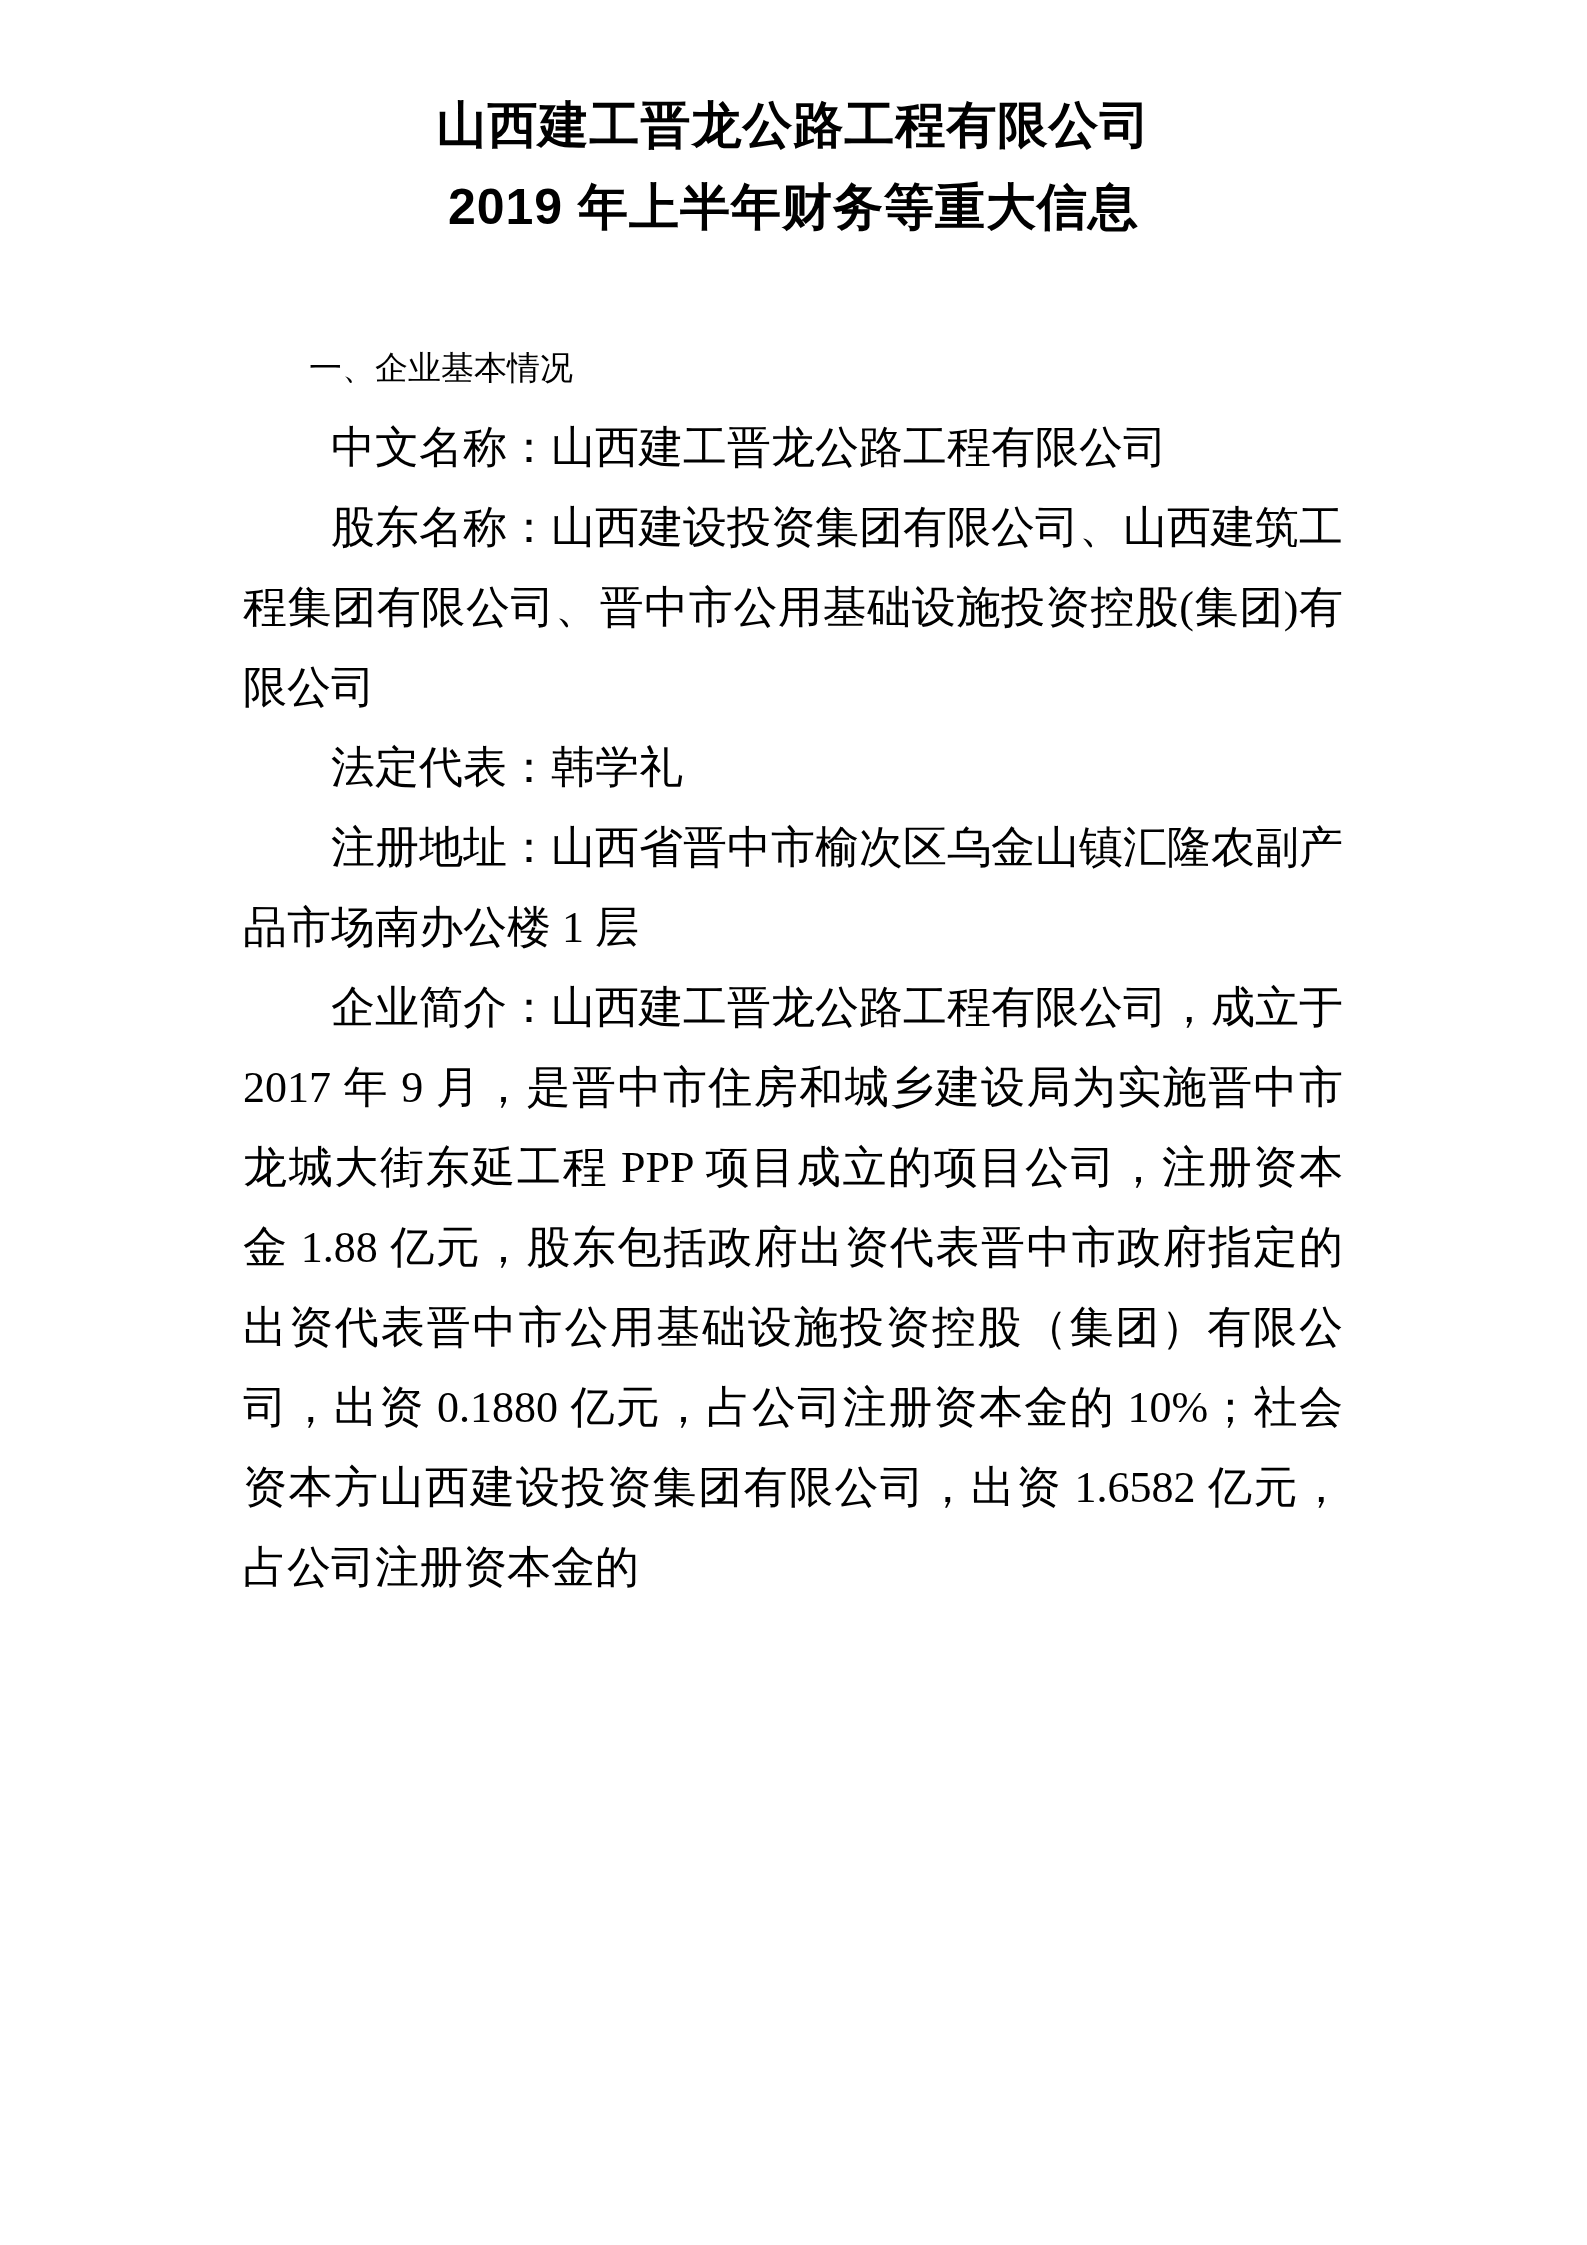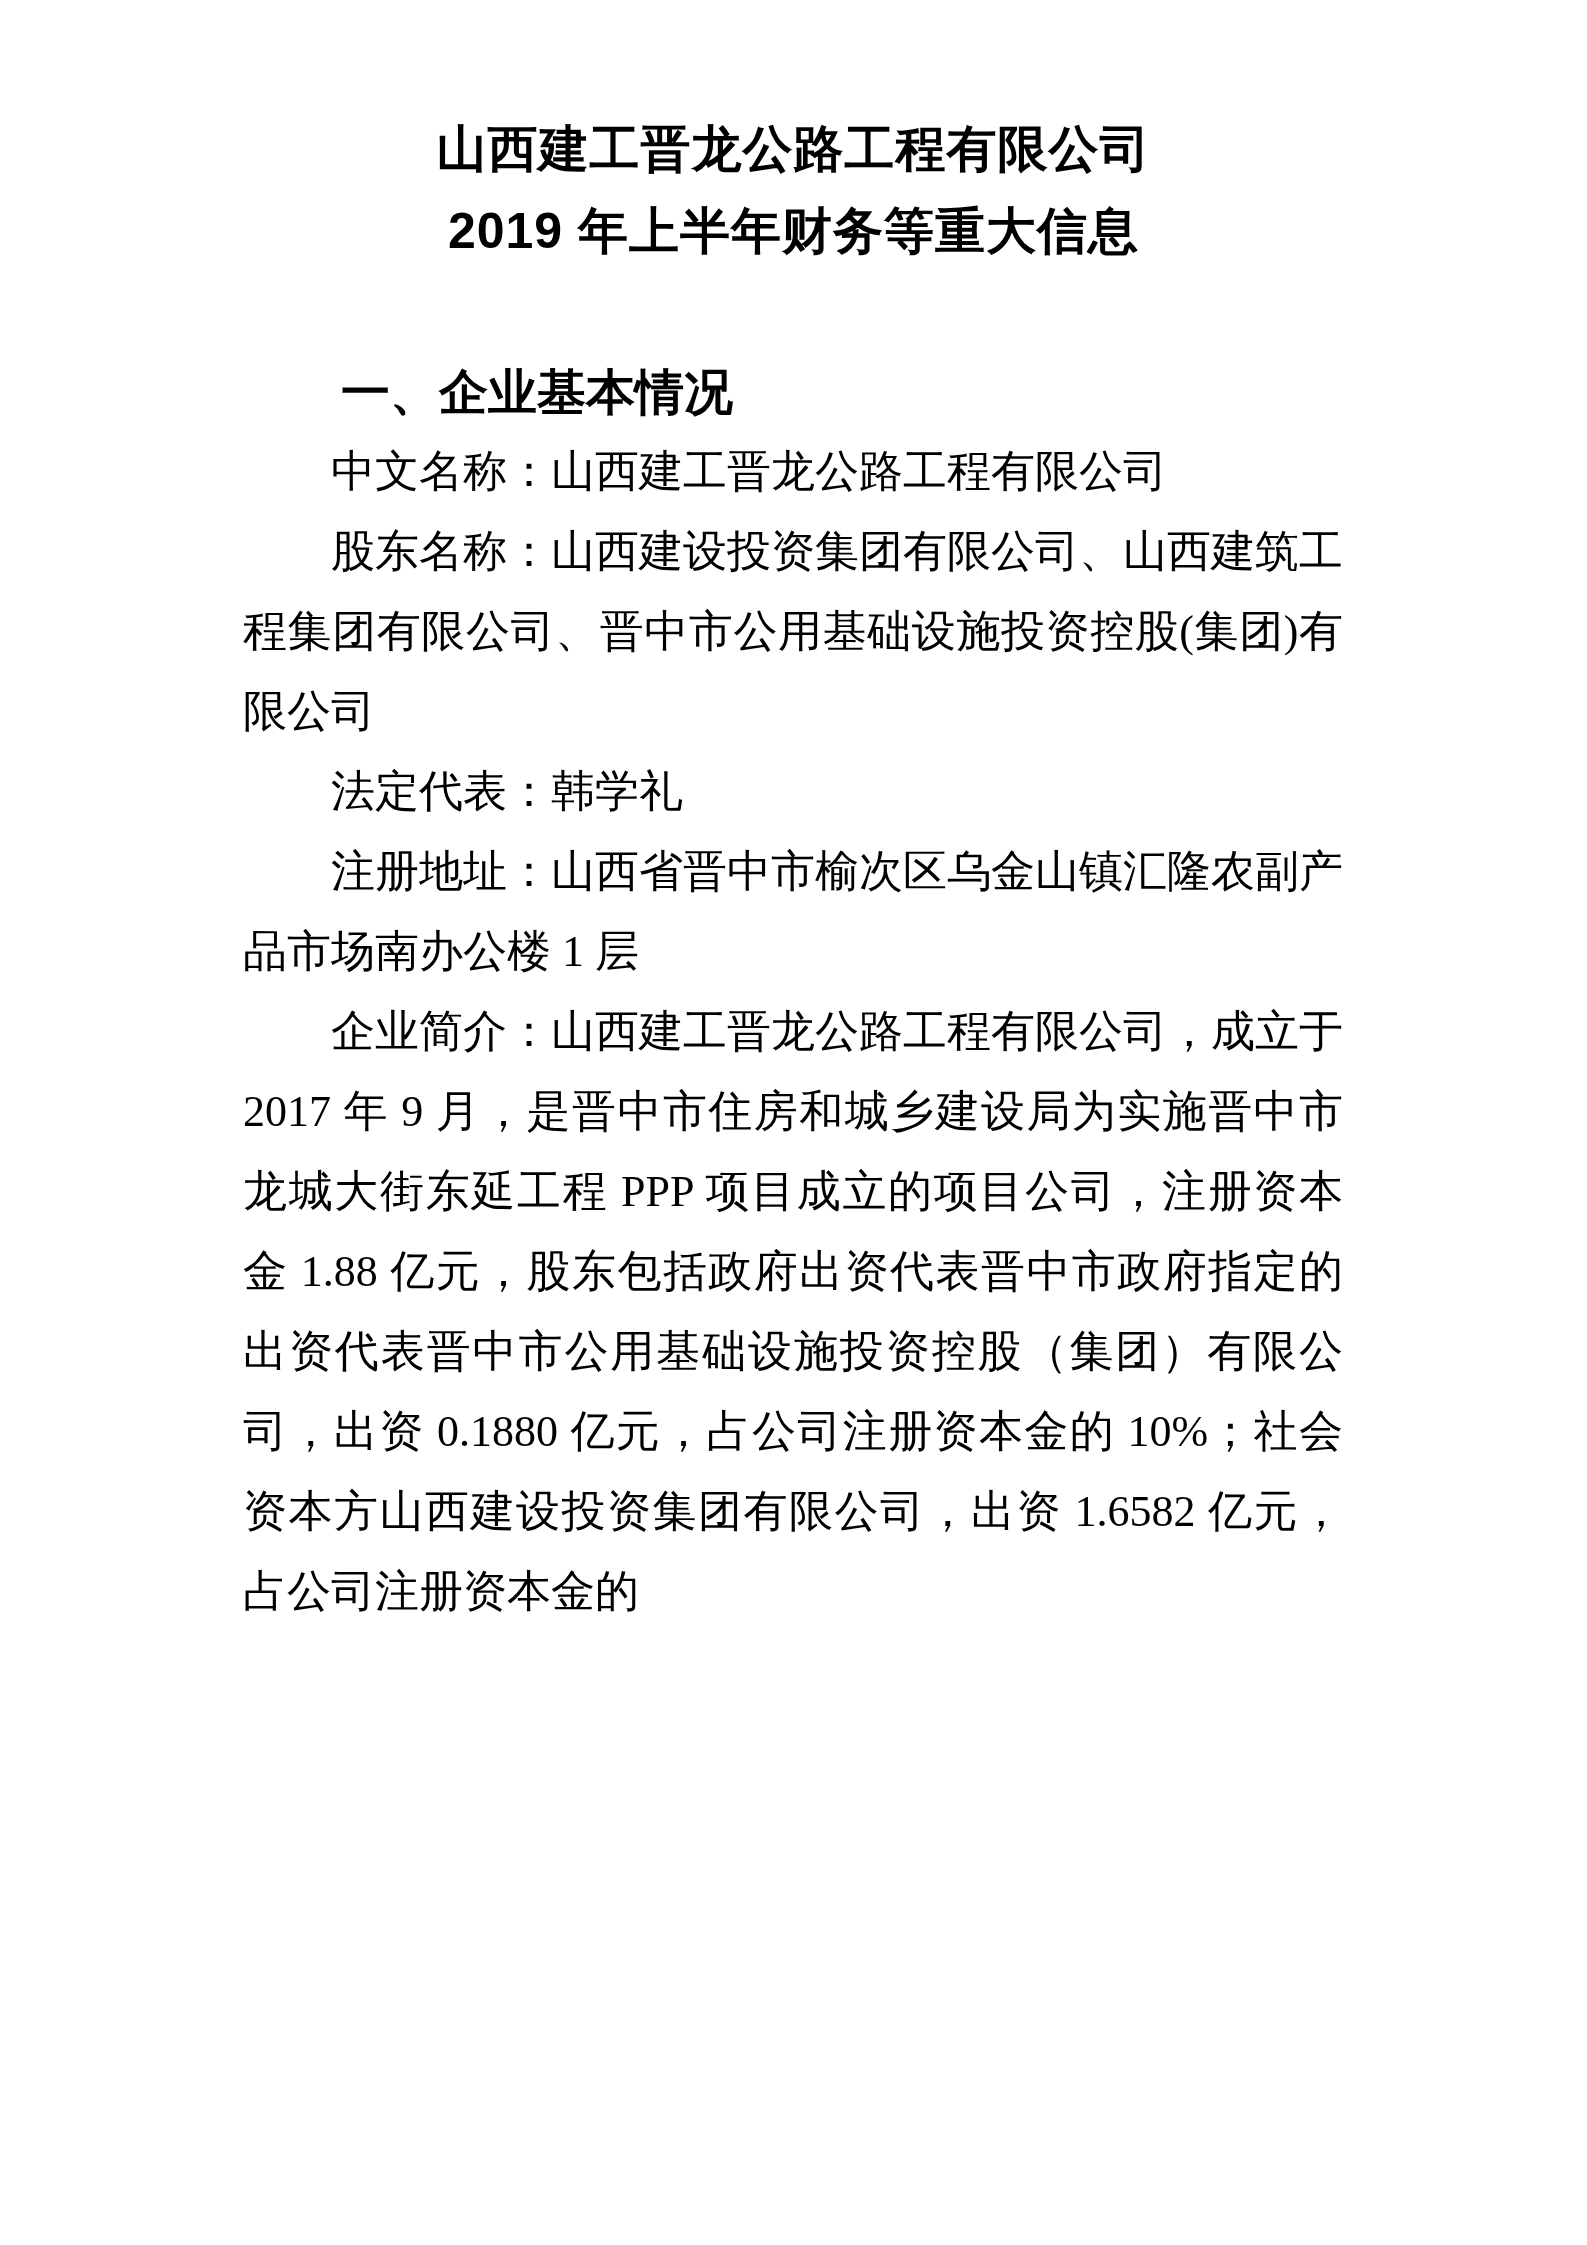--- a/index.html
+++ b/index.html
@@ -12,21 +12,21 @@
     position: relative;
     width: 1587px;
     height: 2245px;
     background: #ffffff;
     color: #000000;
     overflow: hidden;
     font-family: "Liberation Serif", "DejaVu Serif", serif;
   }
   .doc-title {
     margin: 0;
-    padding-top: 108px;
+    padding-top: 84px;
     text-align: center;
     font-family: "Liberation Sans", "DejaVu Sans", sans-serif;
     font-weight: 700;
     font-size: 50px;
     line-height: 82px;
     letter-spacing: 1px;
   }
   .doc-body {
     width: 1100px;
     margin-left: 243px;
@@ -34,22 +34,22 @@
     font-size: 44px;
     line-height: 80px;
     text-align: justify;
   }
   .doc-body p {
     margin: 0;
     text-indent: 2em;
   }
   .section-heading {
     font-family: "Liberation Sans", "DejaVu Sans", sans-serif;
-    font-weight: 700;
-    font-size: 49px;
+    font-weight: 400;
+    font-size: 33px;
   }
 </style>
 </head>
 <body>
 
 <div class="page">
 
   <h1 class="doc-title">
     <div>山西建工晋龙公路工程有限公司</div>
     <div>2019 年上半年财务等重大信息</div>

